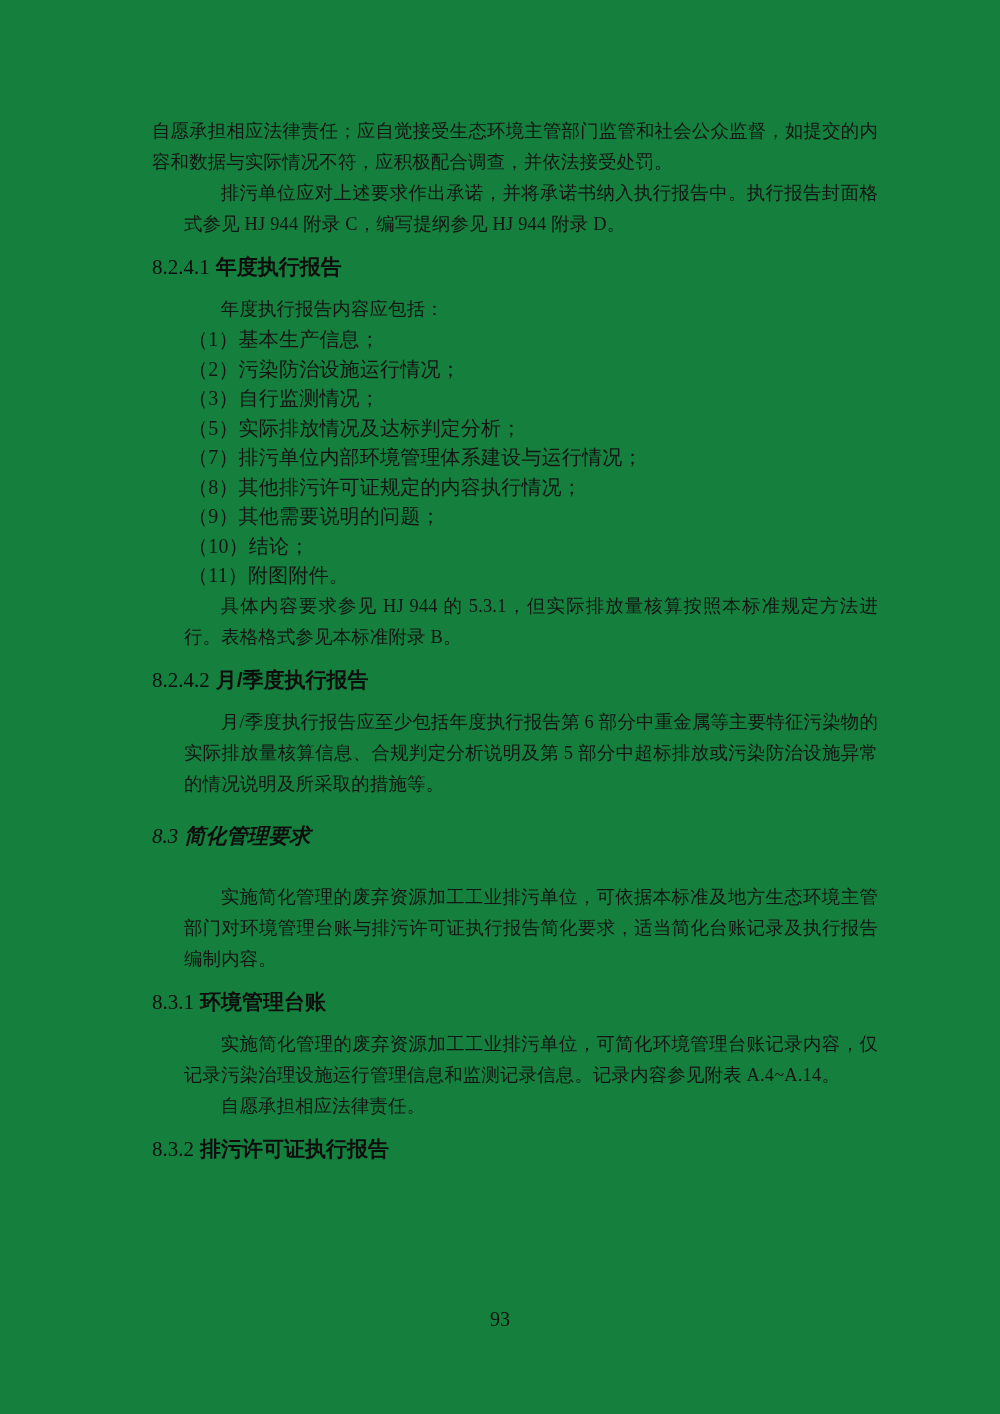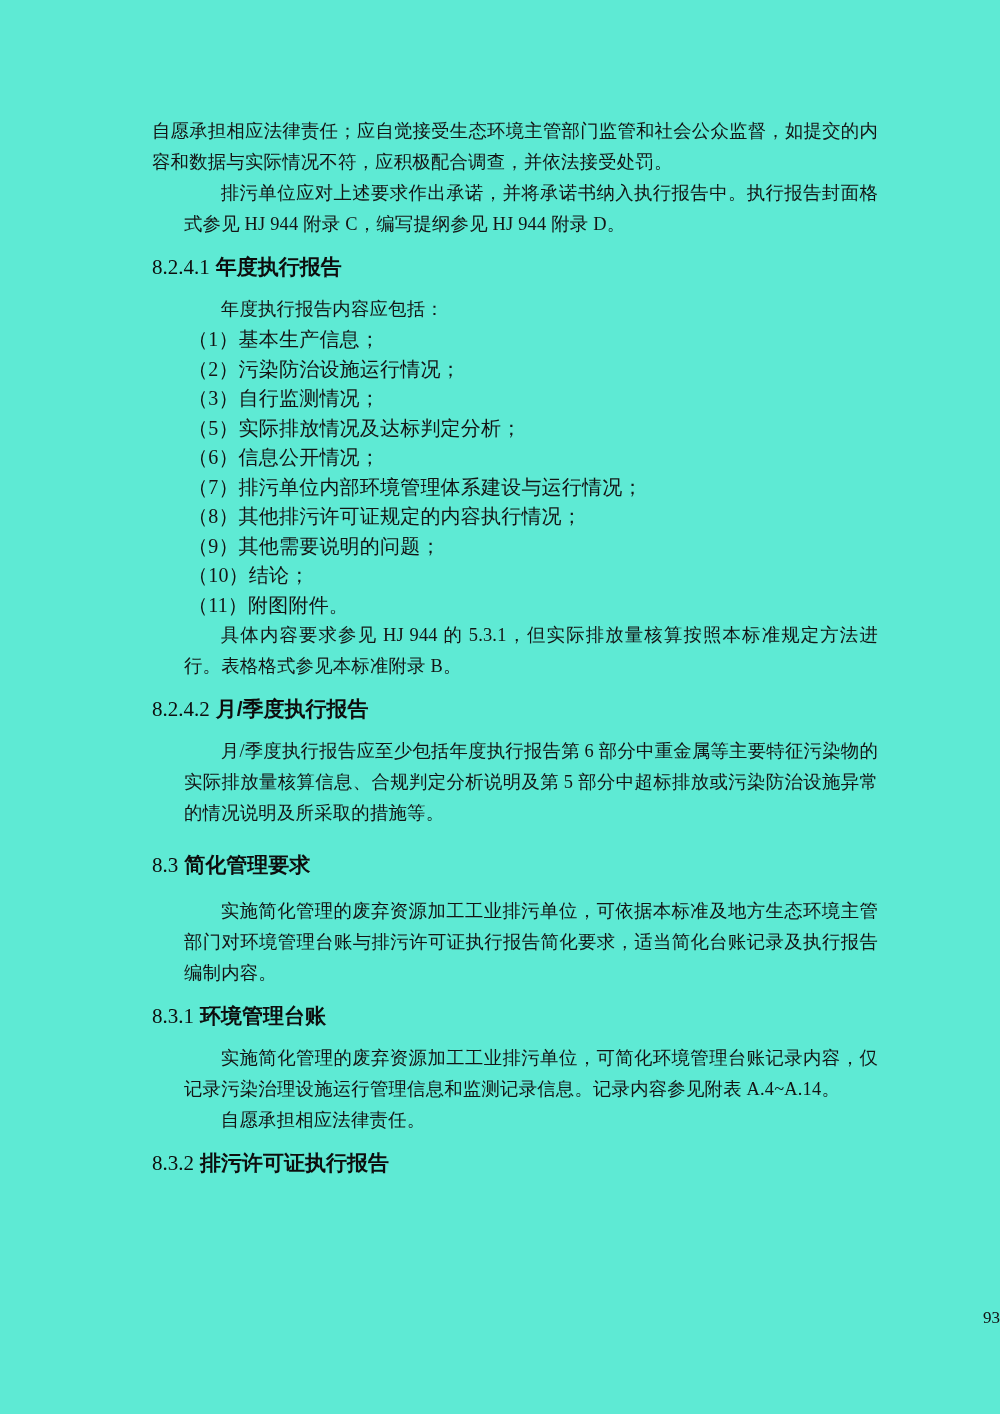--- a/index.html
+++ b/index.html
@@ -4,21 +4,21 @@
 <style>
   html, body {
     margin: 0;
     padding: 0;
     background: #ffffff;
   }
   .page {
     position: relative;
     width: 1000px;
     height: 1414px;
-    background: #5eead4;
+    background: #15803d;
     color: #141414;
     font-family: "Liberation Serif", "DejaVu Serif", serif;
     overflow: hidden;
   }
   .doc-body {
     position: absolute;
     left: 152px;
     top: 116px;
     width: 726px;
   }
@@ -41,52 +41,52 @@
   }
   .heading {
     margin: 11px 0 11px;
     font-size: 21px;
     line-height: 31px;
     font-weight: bold;
     font-family: "Liberation Sans", "DejaVu Sans", sans-serif;
     color: #0d0d0d;
   }
   .heading.level2 {
-    margin: 20px 0 15px;
+    margin: 20px 0 30px;
+    font-style: italic;
   }
   .heading .hnum {
     font-family: "Liberation Serif", "DejaVu Serif", serif;
     font-weight: normal;
     margin-right: 6px;
   }
   .page-number {
     position: absolute;
     left: 0;
     right: 0;
     top: 1308px;
-    text-align: right;
-    font-size: 17px;
+    text-align: center;
+    font-size: 20px;
     font-family: "Liberation Serif", "DejaVu Serif", serif;
     color: #111111;
   }
 </style>
 </head>
 <body>
 
 <div class="page">
   <div class="doc-body">
       <p class="para">自愿承担相应法律责任；应自觉接受生态环境主管部门监管和社会公众监督，如提交的内容和数据与实际情况不符，应积极配合调查，并依法接受处罚。</p>
       <p class="para indent">排污单位应对上述要求作出承诺，并将承诺书纳入执行报告中。执行报告封面格式参见 HJ 944 附录 C，编写提纲参见 HJ 944 附录 D。</p>
       <div class="heading"><span class="hnum">8.2.4.1</span><span class="htitle">年度执行报告</span></div>
       <p class="para indent">年度执行报告内容应包括：</p>
       <div class="list-item">（1）基本生产信息；</div>
       <div class="list-item">（2）污染防治设施运行情况；</div>
       <div class="list-item">（3）自行监测情况；</div>
       <div class="list-item">（5）实际排放情况及达标判定分析；</div>
-      <div class="list-item">（6）信息公开情况；</div>
       <div class="list-item">（7）排污单位内部环境管理体系建设与运行情况；</div>
       <div class="list-item">（8）其他排污许可证规定的内容执行情况；</div>
       <div class="list-item">（9）其他需要说明的问题；</div>
       <div class="list-item">（10）结论；</div>
       <div class="list-item">（11）附图附件。</div>
       <p class="para indent">具体内容要求参见 HJ 944 的 5.3.1，但实际排放量核算按照本标准规定方法进行。表格格式参见本标准附录 B。</p>
       <div class="heading"><span class="hnum">8.2.4.2</span><span class="htitle">月/季度执行报告</span></div>
       <p class="para indent">月/季度执行报告应至少包括年度执行报告第 6 部分中重金属等主要特征污染物的实际排放量核算信息、合规判定分析说明及第 5 部分中超标排放或污染防治设施异常的情况说明及所采取的措施等。</p>
       <div class="heading level2"><span class="hnum">8.3</span><span class="htitle">简化管理要求</span></div>
       <p class="para indent">实施简化管理的废弃资源加工工业排污单位，可依据本标准及地方生态环境主管部门对环境管理台账与排污许可证执行报告简化要求，适当简化台账记录及执行报告编制内容。</p>

